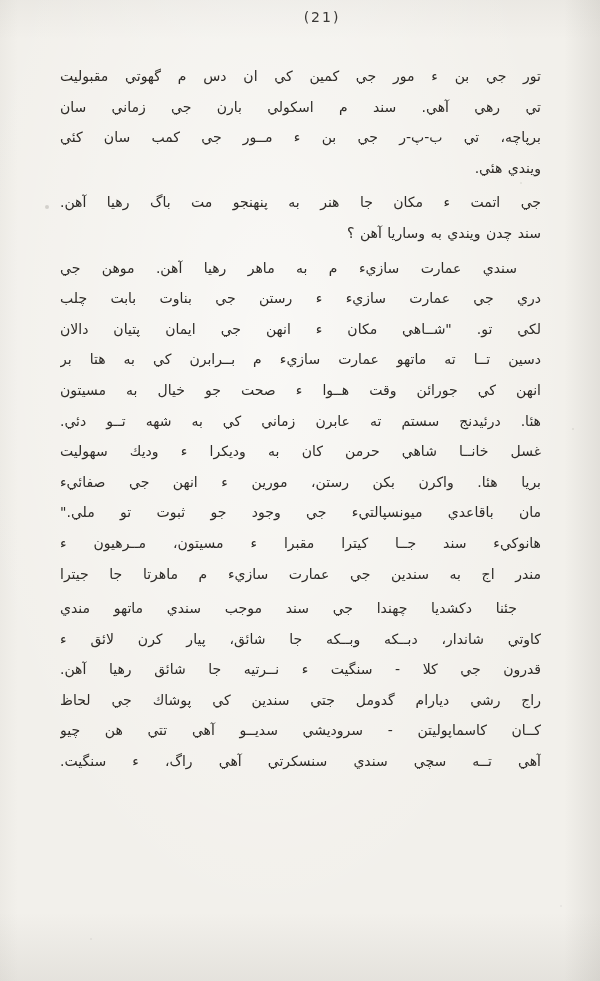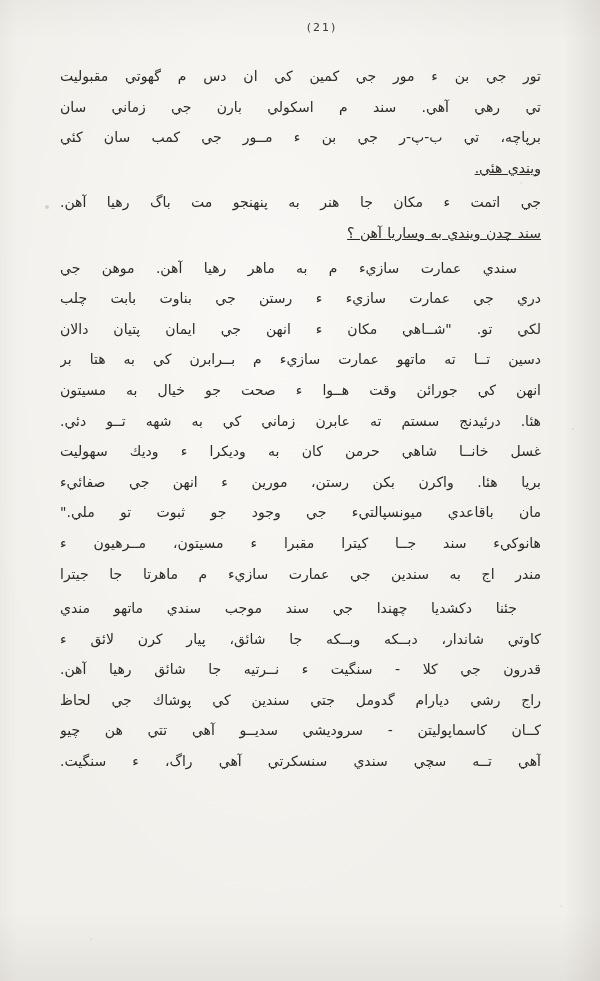--- a/index.html
+++ b/index.html
@@ -28,27 +28,27 @@
     background: transparent;
     box-shadow:
       46px 206px 0 1px rgba(60,58,52,0.18),
       520px 182px 0 0 rgba(60,58,52,0.10),
       572px 428px 0 0 rgba(60,58,52,0.10),
       90px 938px 0 0 rgba(60,58,52,0.08),
       560px 905px 0 0 rgba(60,58,52,0.07);
   }
   .page-number {
     position: absolute;
-    top: 21px;
+    top: 9px;
     left: 0;
     width: 100%;
     padding-left: 44px;
     box-sizing: border-box;
     text-align: center;
-    font-size: 11px;
+    font-size: 14px;
     letter-spacing: 2px;
     color: var(--page-number-color, #3a3836);
   }
   .text-block {
     position: absolute;
     top: 61px;
     right: 59px;
     width: 481px;
     direction: rtl;
     color: var(--ink, #2e2b27);
@@ -62,21 +62,20 @@
     word-spacing: 1px;
     text-align: justify;
     text-align-last: justify;
     overflow: hidden;
     white-space: nowrap;
   }
   .line.indent { padding-right: 24px; }
   .line.end {
     text-align: right;
     text-align-last: right;
-    text-decoration: underline;
   }
 </style>
 </head>
 <body>
 
 <div class="scan">
   <div class="speckles"></div>
   <div class="page-number">(21)</div>
   <div class="text-block" id="text-block">
       <div class="para">

